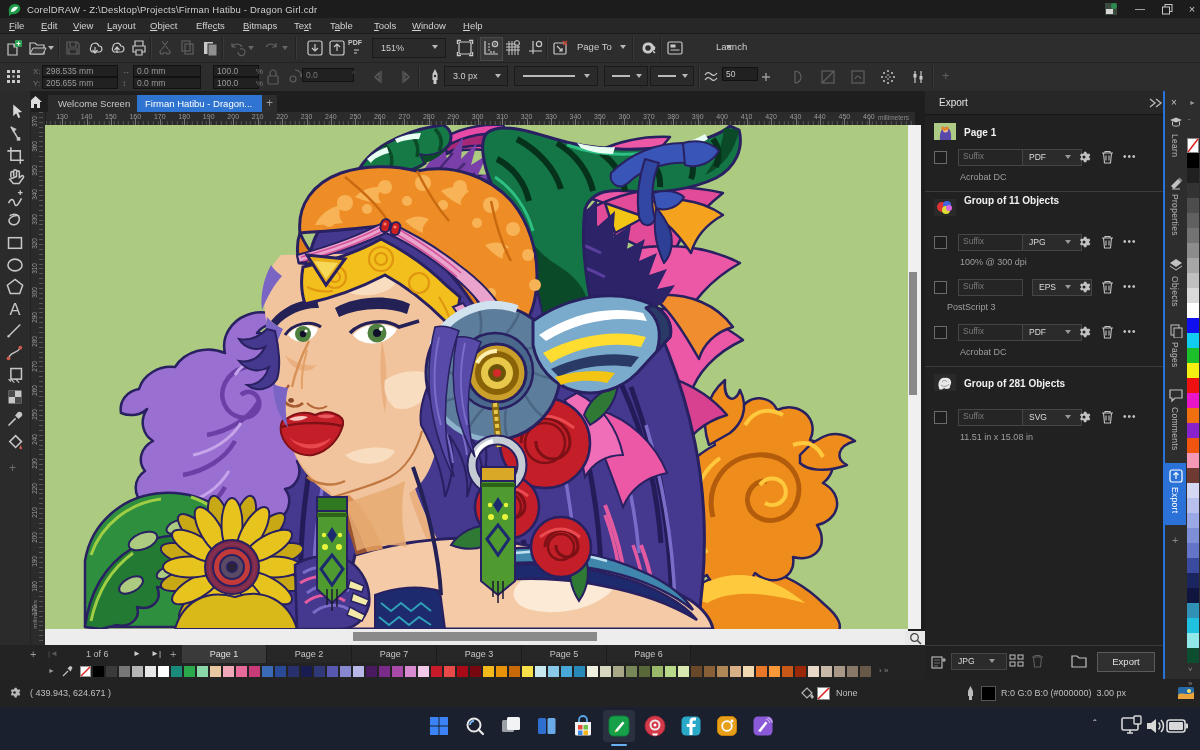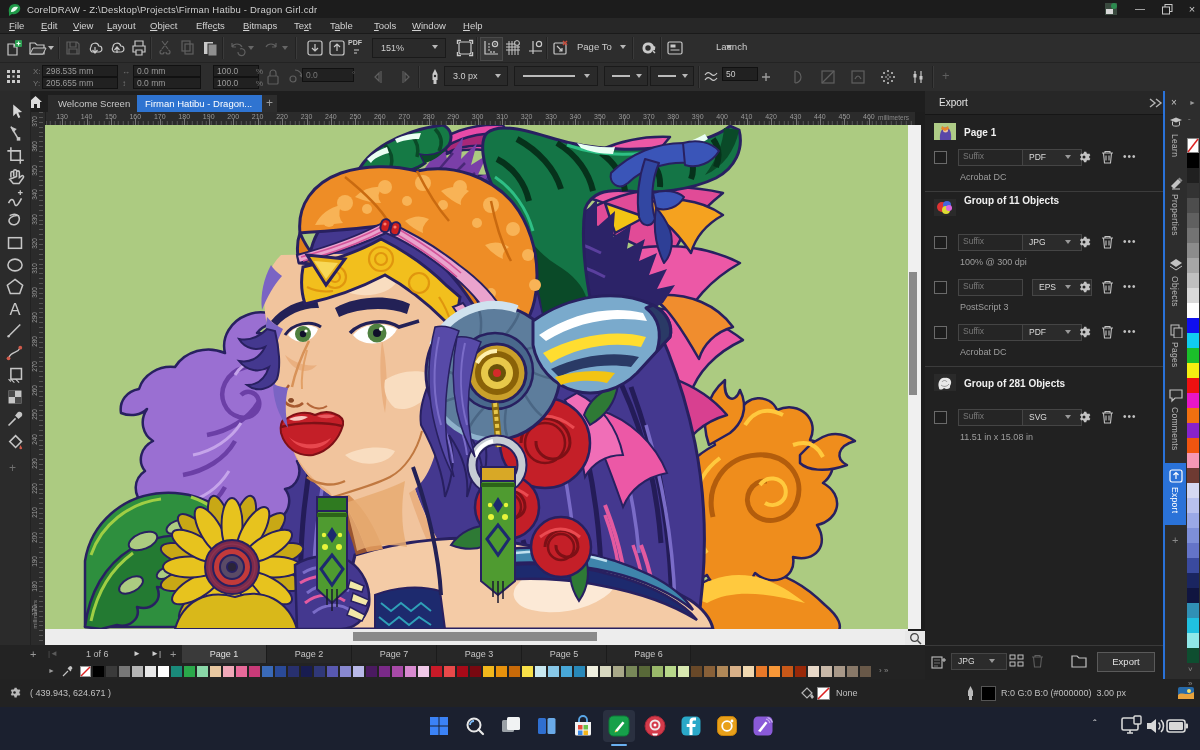--- a/index.html
+++ b/index.html
@@ -1105,21 +1105,21 @@
 <div class="fmt" style="left:107px;top:188px">EPS</div>
 <div class="darr" style="left:140px;top:194px;border-top-color:#999"></div>
 <svg style="position:absolute;left:152px;top:189px" width="14" height="14" viewBox="0 0 24 24">
       <path fill="#c2c2c2" d="M12 8a4 4 0 100 8 4 4 0 000-8zm9 4a7 7 0 00-.1-1.2l2-1.6-2-3.4-2.4 1a7 7 0 00-2-1.2L16 3h-4l-.4 2.6a7 7 0 00-2 1.2l-2.5-1-2 3.4 2 1.6A7 7 0 007 12a7 7 0 00.1 1.2l-2 1.6 2 3.4 2.4-1a7 7 0 002 1.2L12 21h4l.4-2.6a7 7 0 002-1.2l2.5 1 2-3.4-2-1.6c0-.4.1-.8.1-1.2z"></path>
       <circle cx="12" cy="12" r="2.6" fill="#212121"></circle>
     </svg>
 <svg style="position:absolute;left:176px;top:189px" width="13" height="14" viewBox="0 0 13 14">
       <path d="M1 3 H12 M4 3 V1.5 H9 V3 M2.5 3 L3.5 13 H9.5 L10.5 3 M5 5.5 V10.5 M8 5.5 V10.5" stroke="#c2c2c2" fill="none" stroke-width="1.1"></path>
     </svg>
 <div style="position:absolute;left:198px;top:190px;color:#c2c2c2;font-size:10px;letter-spacing:1px;">•••<span style="position:absolute;left:14px;top:6px;font-size:7px;"></span></div>
-<span class="sub" style="left:35px;top:211px">PostScript 3</span>
+<span class="sub" style="left:22px;top:211px">PostScript 3</span>
 <div class="chk" style="left:9px;top:235px"></div>
 <div class="suffix" style="left:33px;top:233px">Suffix</div>
 <div class="fmt" style="left:97px;top:233px">PDF</div>
 <div class="darr" style="left:140px;top:239px;border-top-color:#999"></div>
 <svg style="position:absolute;left:152px;top:234px" width="14" height="14" viewBox="0 0 24 24">
       <path fill="#c2c2c2" d="M12 8a4 4 0 100 8 4 4 0 000-8zm9 4a7 7 0 00-.1-1.2l2-1.6-2-3.4-2.4 1a7 7 0 00-2-1.2L16 3h-4l-.4 2.6a7 7 0 00-2 1.2l-2.5-1-2 3.4 2 1.6A7 7 0 007 12a7 7 0 00.1 1.2l-2 1.6 2 3.4 2.4-1a7 7 0 002 1.2L12 21h4l.4-2.6a7 7 0 002-1.2l2.5 1 2-3.4-2-1.6c0-.4.1-.8.1-1.2z"></path>
       <circle cx="12" cy="12" r="2.6" fill="#212121"></circle>
     </svg>
 <svg style="position:absolute;left:176px;top:234px" width="13" height="14" viewBox="0 0 13 14">
       <path d="M1 3 H12 M4 3 V1.5 H9 V3 M2.5 3 L3.5 13 H9.5 L10.5 3 M5 5.5 V10.5 M8 5.5 V10.5" stroke="#c2c2c2" fill="none" stroke-width="1.1"></path>

